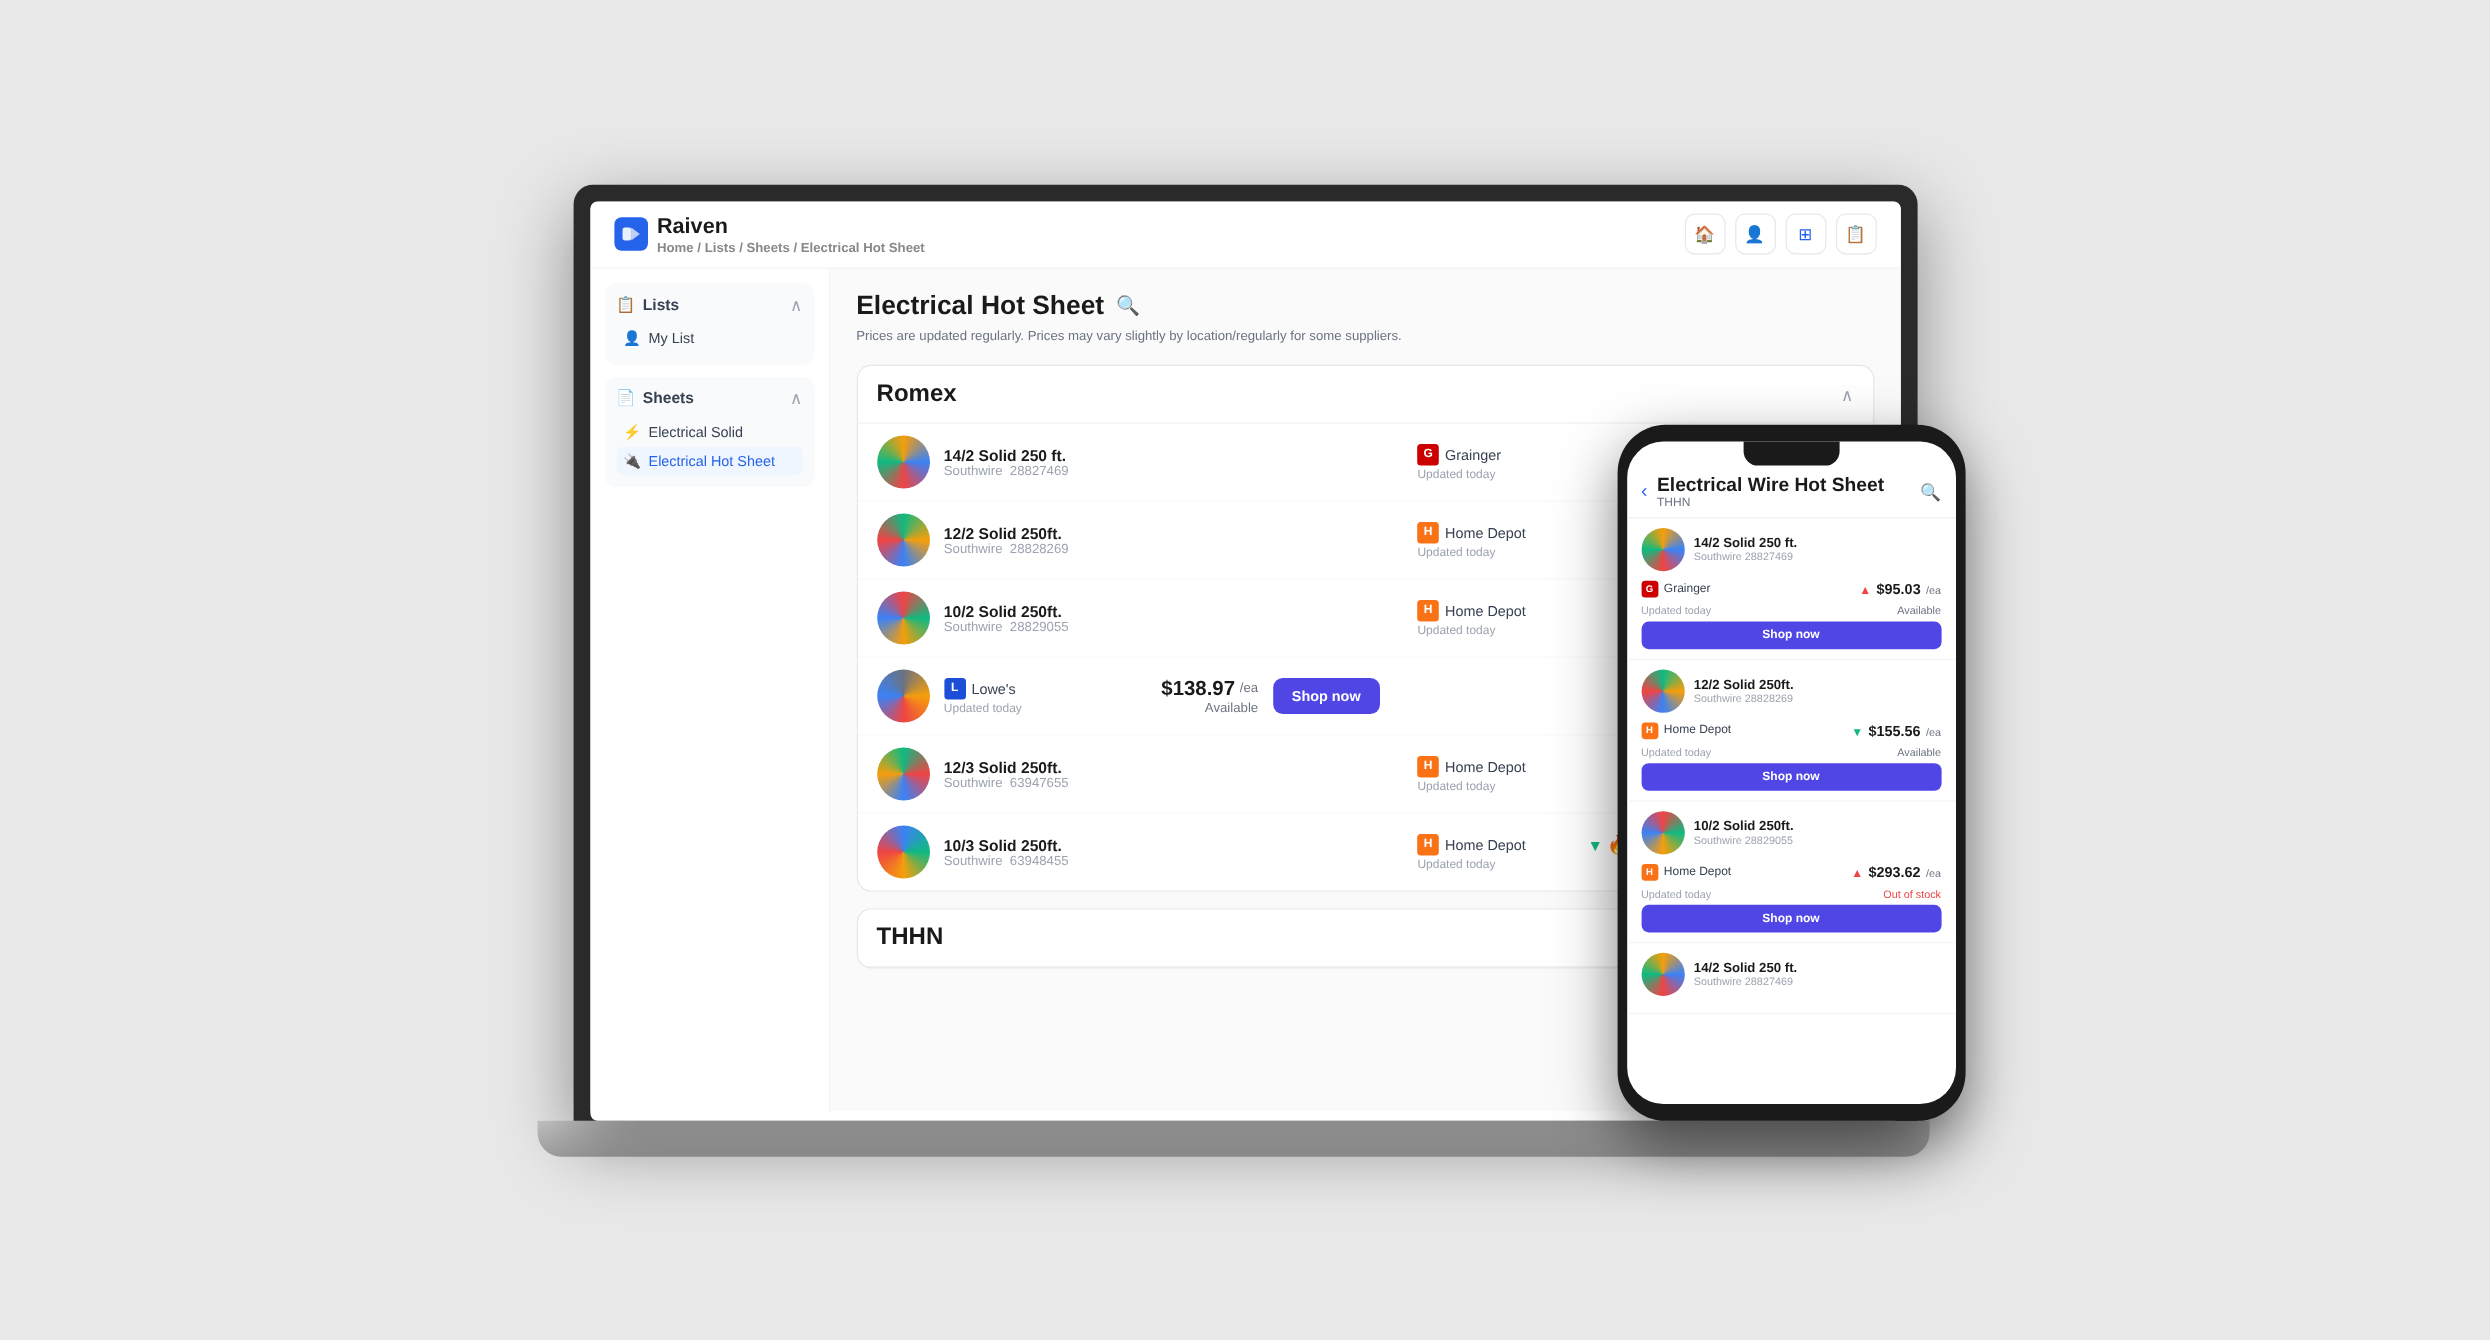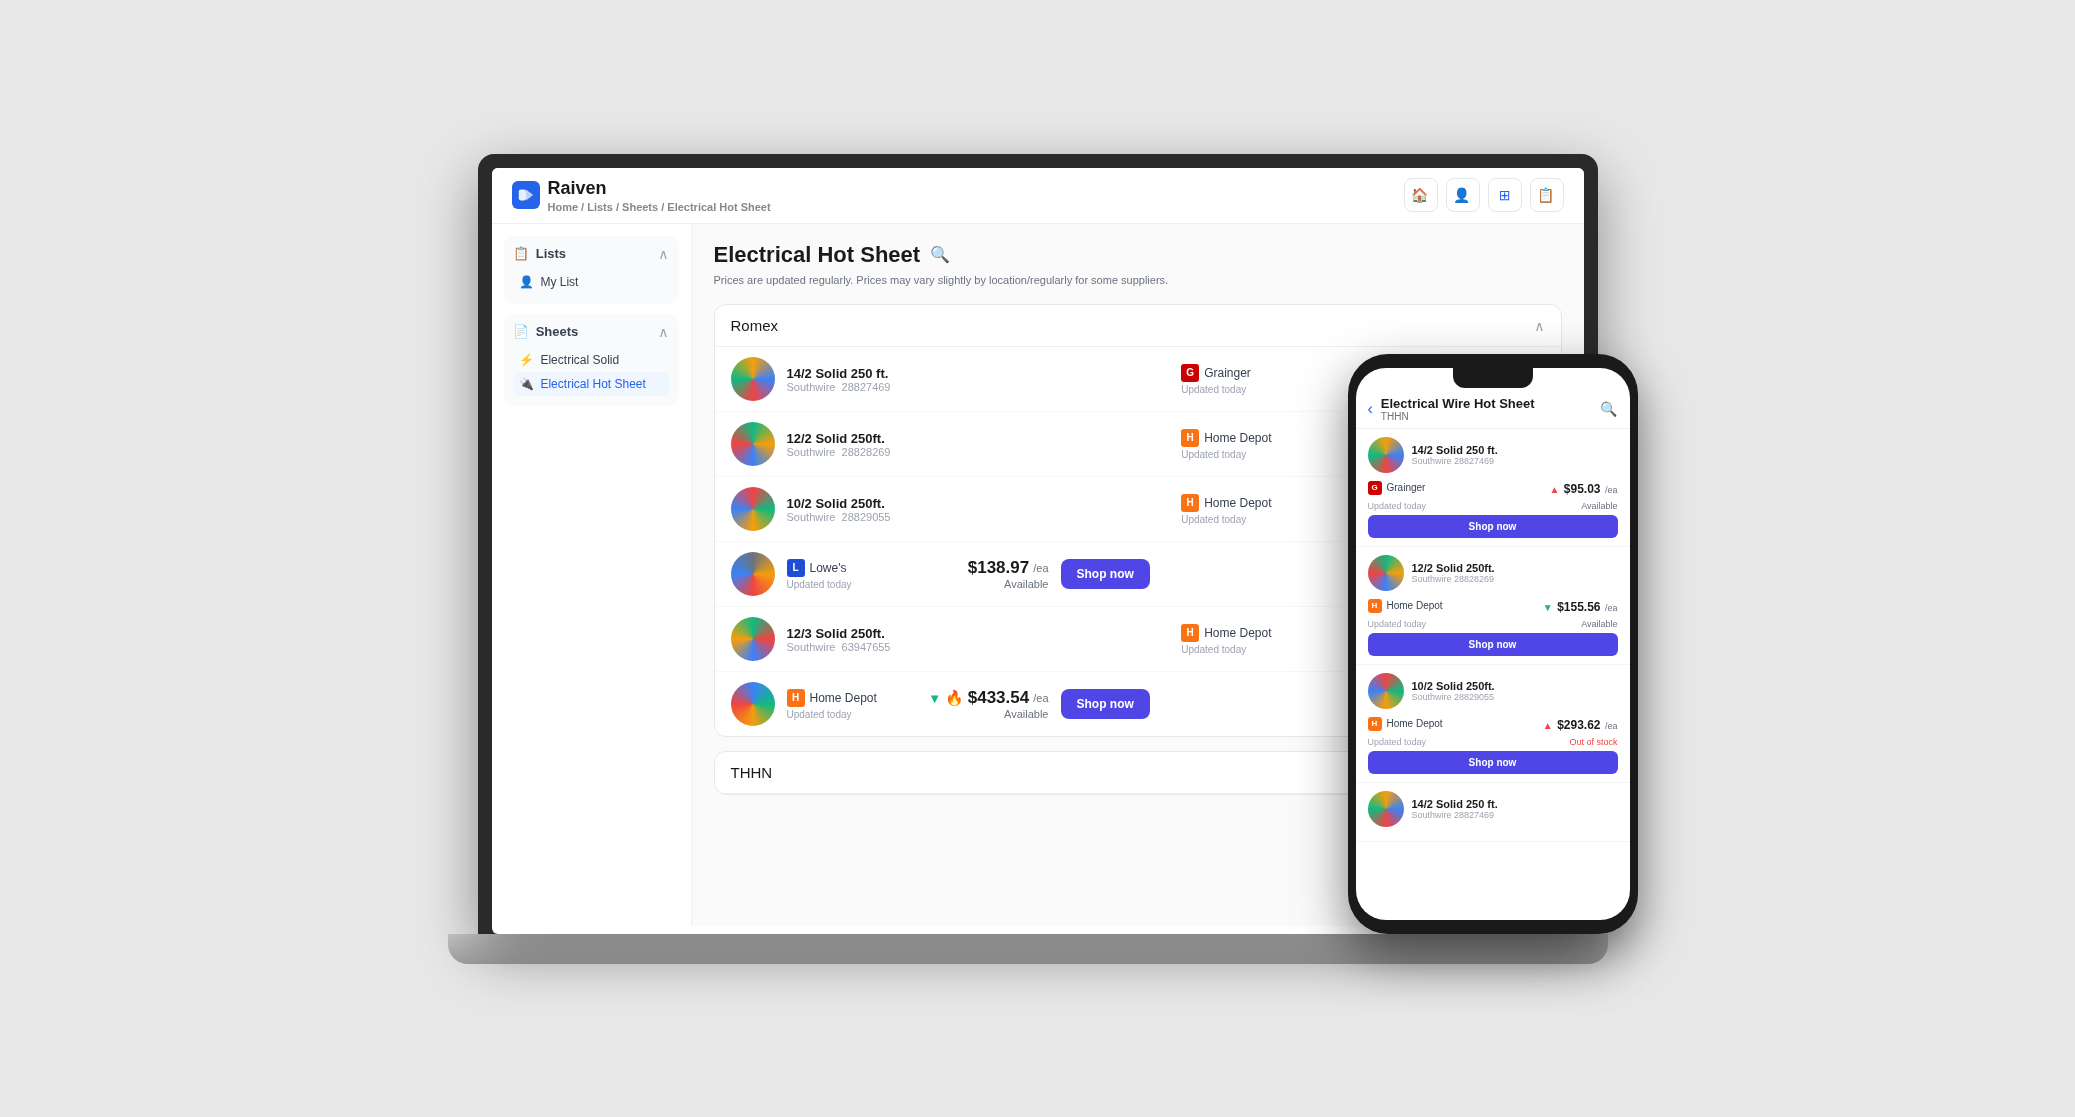--- a/index.html
+++ b/index.html
@@ -210,22 +210,22 @@
       overflow: hidden;
     }
     .section-header {
       display: flex;
       align-items: center;
       justify-content: space-between;
       padding: 12px 16px;
       border-bottom: 1px solid #f0f0f0;
     }
     .section-name {
-      font-size: 15px;
-      font-weight: 400;
+      font-size: 20px;
+      font-weight: 700;
       color: #1a1a1a;
       text-align: right;
     }
 
     
     .product-row {
       display: flex;
       align-items: center;
       padding: 10px 16px;
       border-bottom: 1px solid #f8f8f8;
@@ -293,21 +293,21 @@
 
     
     .phone-header {
       padding: 28px 12px 6px;
       display: flex;
       align-items: center;
       justify-content: space-between;
       border-bottom: 1px solid #f0f0f0;
     }
     .phone-back { font-size: 16px; color: #2563eb; cursor: pointer; }
-    .phone-title { font-size: 13px; font-weight: 700; color: #1a1a1a; }
+    .phone-title { font-size: 16px; font-weight: 700; color: #1a1a1a; }
     .phone-subtitle { font-size: 10px; color: #6b7280; }
     .phone-search { font-size: 14px; color: #6b7280; }
     .phone-title-group { flex: 1; margin-left: 8px; }
 
     .phone-product-list {
       overflow-y: auto;
       height: calc(100% - 70px);
     }
     .phone-product-item {
       padding: 8px 12px;
@@ -569,20 +569,27 @@
                     <span class="price-value">$260.76</span>
                     <span class="price-unit">/ea</span>
                   </div>
                   <div class="price-available">Available</div>
                 </div>
                 <button class="shop-btn">Shop now</button>
               </div>
 
               <div class="product-row">
                 <div class="product-img wire-img-6"></div>
+                <div class="product-info">
+                  <div class="product-name">10/3 Solid 250ft.</div>
+                  <div class="product-sku">
+                    <span>Southwire</span>
+                    &nbsp;<span>63948455</span>
+                  </div>
+                </div>
                 <div class="supplier-info">
                   <div class="supplier-row">
                     <div class="supplier-logo homedepot">H</div>
                     <span class="supplier-name">Home Depot</span>
                   </div>
                   <div class="supplier-updated">Updated today</div>
                 </div>
                 <div class="price-info">
                   <div class="price-row">
                     <span class="arrow-down">▼</span>

